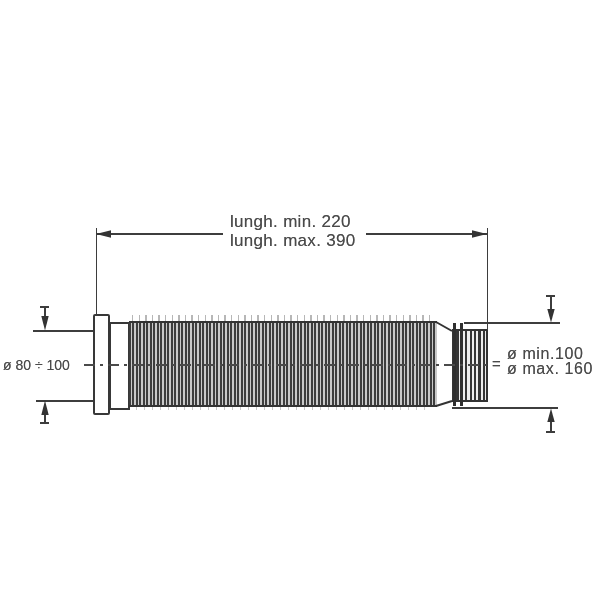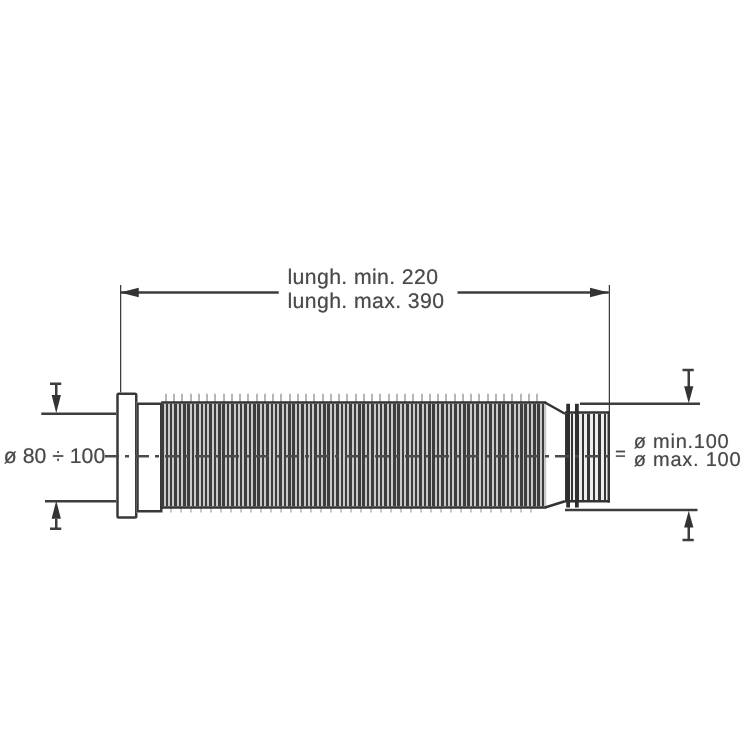--- a/index.html
+++ b/index.html
@@ -39,21 +39,21 @@
     background:repeating-linear-gradient(90deg,#353535 0 2.2px,#ededed 2.2px 4.4px);
   }
   .fin{position:absolute;top:311px;width:3px;height:83px;background:#2f2f2f;}
   .centerline{
     position:absolute;left:84px;top:352px;width:404px;height:1.5px;
     background:repeating-linear-gradient(90deg,#4a4a4a 0 11px,transparent 11px 16px,#4a4a4a 16px 19px,transparent 19px 24px);
   }
   
   .lbl{position:absolute;color:#4a4a4a;text-shadow:0 0 .6px #8a8a8a;white-space:nowrap;}
   .len-labels{left:230px;top:201px;font-size:17px;line-height:18.5px;letter-spacing:.3px;}
-  .inlet-label{left:3px;top:343px;font-size:17px;line-height:20px;}
+  .inlet-label{left:3px;top:343px;font-size:14px;line-height:20px;}
   .equals{left:492px;top:344px;font-size:15px;line-height:15px;}
   .outlet-labels{left:507px;top:334px;font-size:16px;line-height:15px;letter-spacing:.6px;}
   svg.overlay{position:absolute;left:0;top:0;}
 </style>
 </head>
 <body>
 
 <div class="canvas">
 
   <div class="fuzz-top"></div>
@@ -104,16 +104,16 @@
     <div>lungh. min. 220</div>
     <div>lungh. max. 390</div>
   </div>
 
   <div class="lbl inlet-label">ø 80 ÷ 100</div>
 
   <div class="lbl equals">=</div>
 
   <div class="lbl outlet-labels">
     <div>ø min.100</div>
-    <div>ø max. 100</div>
+    <div>ø max. 160</div>
   </div>
 
 </div>
 
 </body></html>

